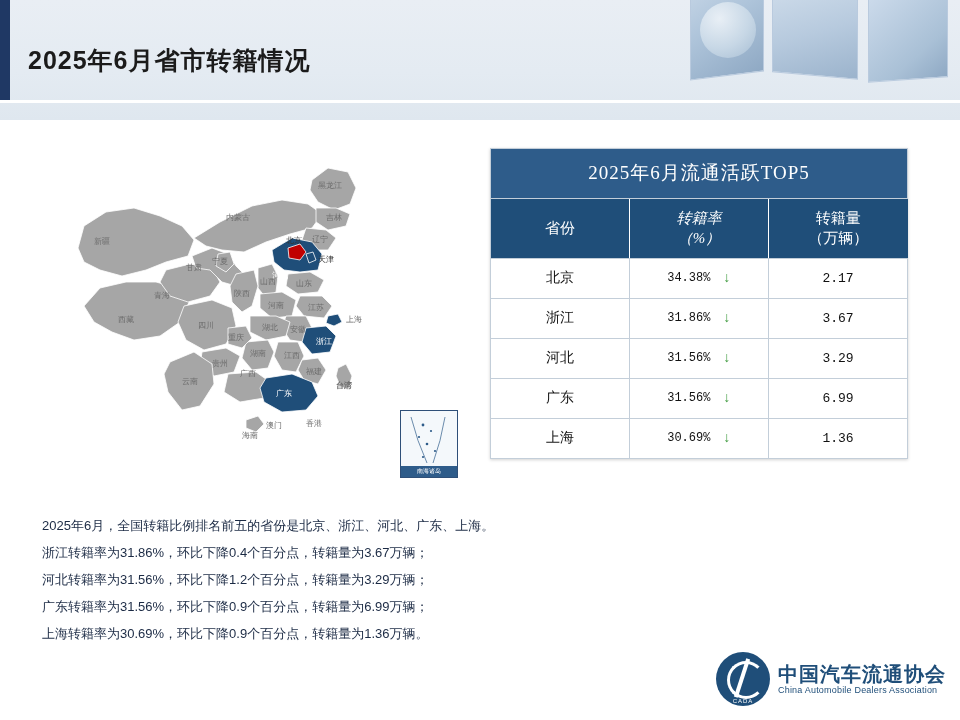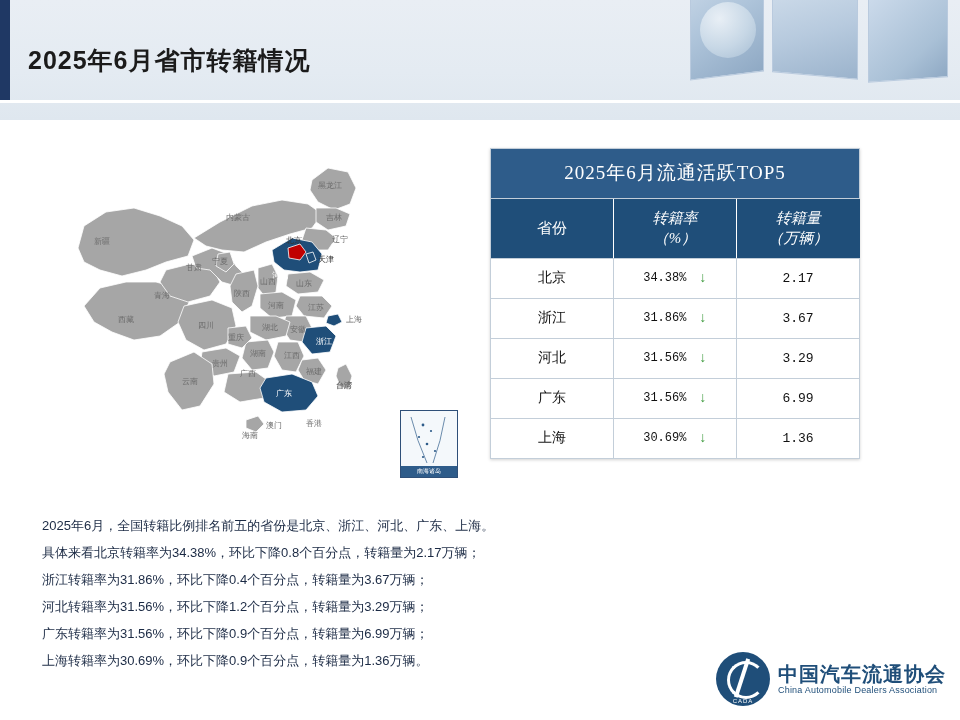--- a/index.html
+++ b/index.html
@@ -61,21 +61,21 @@
     border: 1px solid #2e4f78; background: #f4f8fb;
   }
   .inset-title {
     position: absolute; left: 0; bottom: 0; width: 100%;
     background: #2e5c8a; color: #fff; font-size: 6px; text-align: center;
     padding: 1px 0;
   }
 
   
   .table-wrap {
-    position: absolute; left: 490px; top: 148px; width: 370px;
+    position: absolute; left: 490px; top: 148px; width: 418px;
     box-shadow: 0 1px 3px rgba(0,0,0,.18);
   }
   table { width: 100%; border-collapse: collapse; table-layout: fixed; }
   .tbl-title td {
     background: #2e5c8a; color: #ffffff;
     font-family: "Liberation Serif", serif;
     font-size: 19px; text-align: center; padding: 11px 0 12px;
     letter-spacing: 1px;
   }
   .tbl-head td {
@@ -225,21 +225,21 @@
     </g>
   </svg>
 
   <span class="map-label" style="left:34px; top:106px;">新疆</span>
   <span class="map-label" style="left:58px; top:184px;">西藏</span>
   <span class="map-label" style="left:94px; top:160px;">青海</span>
   <span class="map-label" style="left:126px; top:132px;">甘肃</span>
   <span class="map-label" style="left:166px; top:82px;">内蒙古</span>
   <span class="map-label" style="left:258px; top:50px;">黑龙江</span>
   <span class="map-label" style="left:266px; top:82px;">吉林</span>
-  <span class="map-label" style="left:252px; top:104px;margin-left:20px;">辽宁</span>
+  <span class="map-label" style="left:252px; top:104px;">辽宁</span>
   <span class="map-label" style="left:226px; top:105px; color:#333;">北京</span>
   <span class="map-label" style="left:258px; top:124px; color:#333;">天津</span>
   <span class="map-label" style="left:212px; top:140px; color:#fff;">河北</span>
   <span class="map-label" style="left:200px; top:146px;">山西</span>
   <span class="map-label" style="left:174px; top:158px;">陕西</span>
   <span class="map-label" style="left:152px; top:126px;">宁夏</span>
   <span class="map-label" style="left:236px; top:148px;">山东</span>
   <span class="map-label" style="left:208px; top:170px;">河南</span>
   <span class="map-label" style="left:248px; top:172px;">江苏</span>
   <span class="map-label" style="left:230px; top:194px;">安徽</span>
@@ -282,21 +282,21 @@
         <td colspan="3">2025年6月流通活跃TOP5</td>
       </tr>
       <tr class="tbl-head">
         <td style="width:33%;">
           <div>省份</div>
         </td>
         <td style="width:33%;font-style:italic;">
           <div>转籍率</div>
           <div>（%）</div>
         </td>
-        <td style="width:34%;font-style:italic;">
+        <td style="width:34%;">
           <div>转籍量</div>
           <div>（万辆）</div>
         </td>
       </tr>
 
       <tr>
         <td class="prov">北京</td>
         <td class="rate">
           <span class="rate-inner">
             <span>34.38%</span>
@@ -344,21 +344,20 @@
           </span>
         </td>
         <td class="vol">1.36</td>
       </tr>
     </tbody>
   </table>
 </div>
 
 <div class="body-text">
   <p>2025年6月，全国转籍比例排名前五的省份是北京、浙江、河北、广东、上海。</p>
-  <p>具体来看北京转籍率为34.38%，环比下降0.8个百分点，转籍量为2.17万辆；</p>
   <p>浙江转籍率为31.86%，环比下降0.4个百分点，转籍量为3.67万辆；</p>
   <p>河北转籍率为31.56%，环比下降1.2个百分点，转籍量为3.29万辆；</p>
   <p>广东转籍率为31.56%，环比下降0.9个百分点，转籍量为6.99万辆；</p>
   <p>上海转籍率为30.69%，环比下降0.9个百分点，转籍量为1.36万辆。</p>
 </div>
 
 <div class="logo">
   <div class="logo-mark">
     <span class="logo-abbr">CADA</span>
   </div>

